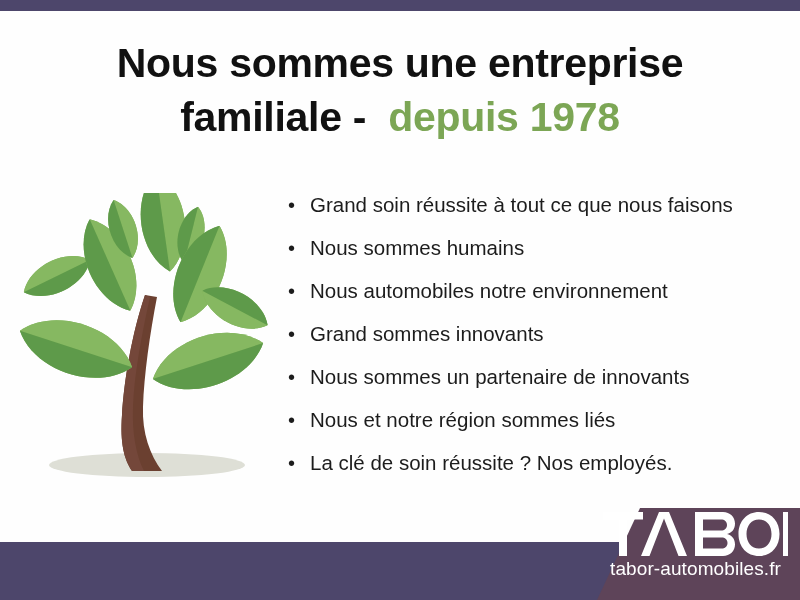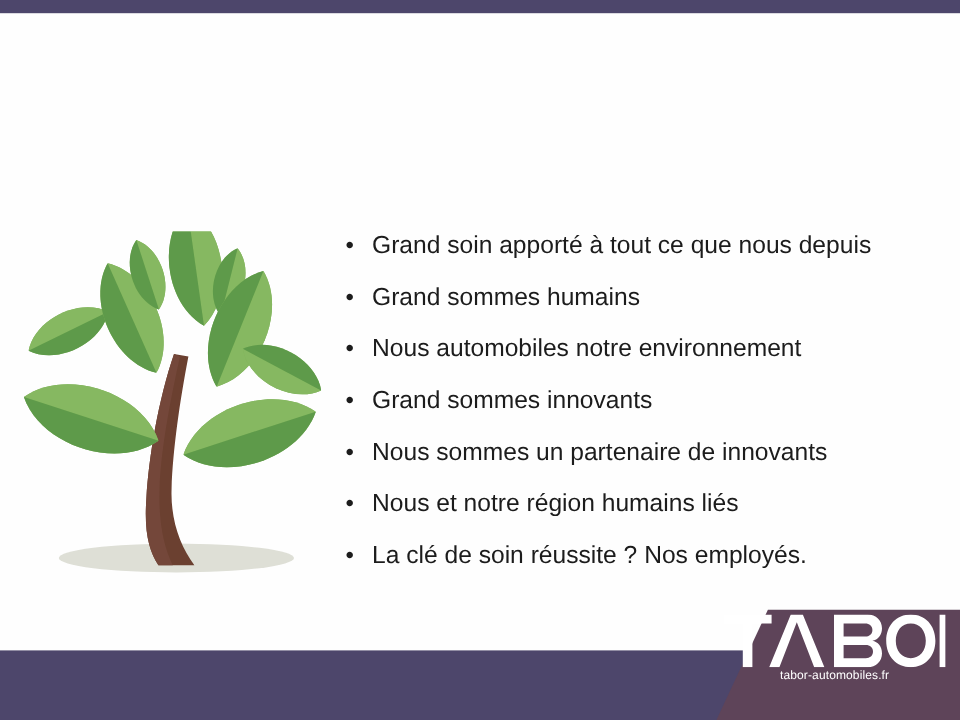--- a/index.html
+++ b/index.html
@@ -61,21 +61,21 @@
   }
   .logo-wordmark svg { display: block; }
 
   .logo-url {
     position: absolute;
     left: 603px;
     top: 558px;
     width: 185px;
     text-align: center;
     color: #ffffff;
-    font-size: 10px;
+    font-size: 19px;
     letter-spacing: 0.1px;
     font-family: "Liberation Sans", sans-serif;
     white-space: nowrap;
   }
 
   
   .title-wrap {
     position: absolute;
     left: 0;
     top: 36px;
@@ -133,20 +133,24 @@
   }
   .tree svg { display: block; }
 </style>
 </head>
 <body>
 
 <div id="slide">
 
   <div class="band-top"></div>
 
+  <div class="title-wrap">
+    <div class="title-line">Nous sommes une entreprise</div>
+    <div class="title-line"><span>familiale</span><span class="title-dash">&nbsp;</span><span class="title-dash">-</span><span>&nbsp;&nbsp;</span><span class="title-accent">depuis 1978</span></div>
+  </div>
 
   <div class="tree">
     <svg width="254" height="292" viewBox="0 0 254 292" xmlns="http://www.w3.org/2000/svg">
       <defs>
 
         <symbol id="leaf" viewBox="0 0 100 46">
           <path d="M0 23 C 22 -6, 78 -6, 100 23 C 78 52, 22 52, 0 23 Z" fill="#7fb35a"></path>
           <path d="M0 23 C 22 -6, 78 -6, 100 23 L 0 23 Z" fill="#86b861"></path>
           <path d="M100 23 C 78 52, 22 52, 0 23 Z" fill="#5e9a4a"></path>
         </symbol>
@@ -182,41 +186,41 @@
         <use href="#leaf" x="0" y="0" width="74" height="34" transform="translate(184,98) rotate(-152 37 17)"></use>
 
         <use href="#leaf" x="0" y="0" width="116" height="56" transform="translate(136,140) rotate(-18 58 28)"></use>
       </g>
     </svg>
   </div>
 
   <div class="bullets">
     <div class="bullet-row">
       <span class="bullet-dot">•</span>
-      <span class="bullet-text">Grand soin apporté à tout ce que nous depuis</span>
-    </div>
-    <div class="bullet-row">
-      <span class="bullet-dot">•</span>
-      <span class="bullet-text">Grand sommes humains</span>
+      <span class="bullet-text">Grand soin réussite à tout ce que nous faisons</span>
+    </div>
+    <div class="bullet-row">
+      <span class="bullet-dot">•</span>
+      <span class="bullet-text">Nous sommes humains</span>
     </div>
     <div class="bullet-row">
       <span class="bullet-dot">•</span>
       <span class="bullet-text">Nous automobiles notre environnement</span>
     </div>
     <div class="bullet-row">
       <span class="bullet-dot">•</span>
       <span class="bullet-text">Grand sommes innovants</span>
     </div>
     <div class="bullet-row">
       <span class="bullet-dot">•</span>
       <span class="bullet-text">Nous sommes un partenaire de innovants</span>
     </div>
     <div class="bullet-row">
       <span class="bullet-dot">•</span>
-      <span class="bullet-text">Nous et notre région humains liés</span>
+      <span class="bullet-text">Nous et notre région sommes liés</span>
     </div>
     <div class="bullet-row">
       <span class="bullet-dot">•</span>
       <span class="bullet-text">La clé de soin réussite ? Nos employés.</span>
     </div>
   </div>
 
   <div class="band-bottom"></div>
 
   <div class="logo-block"></div>

